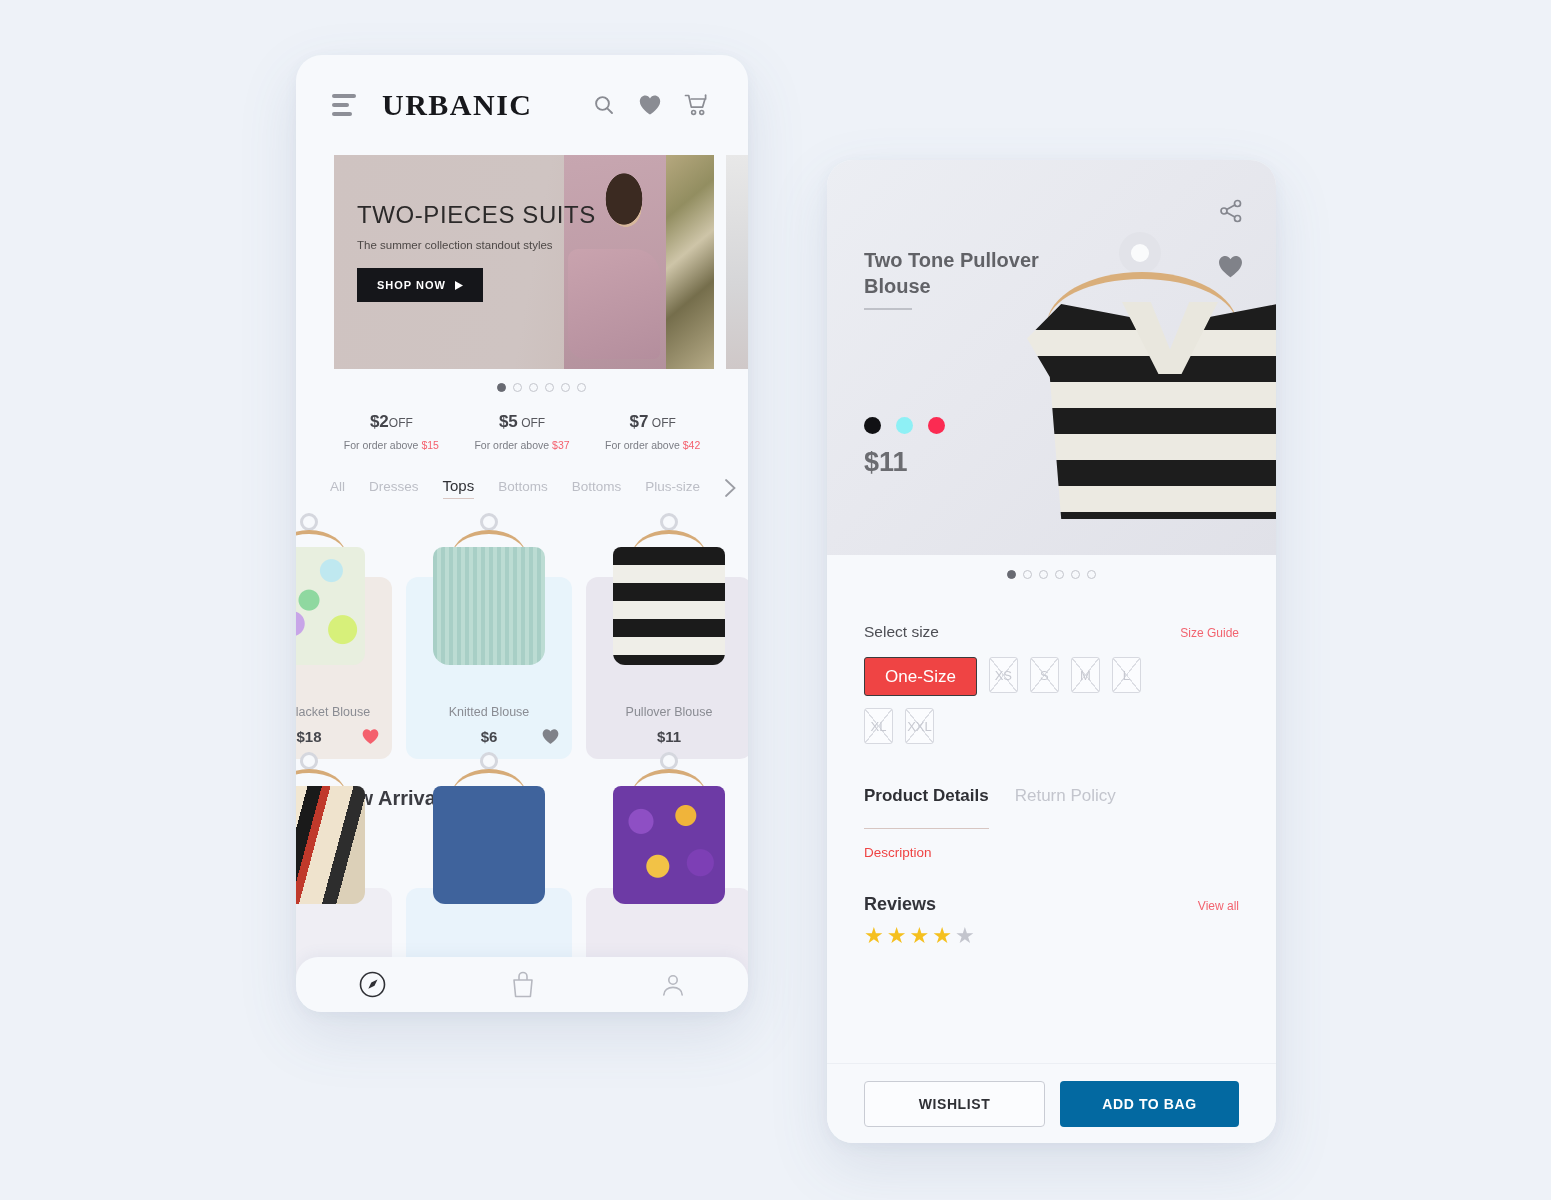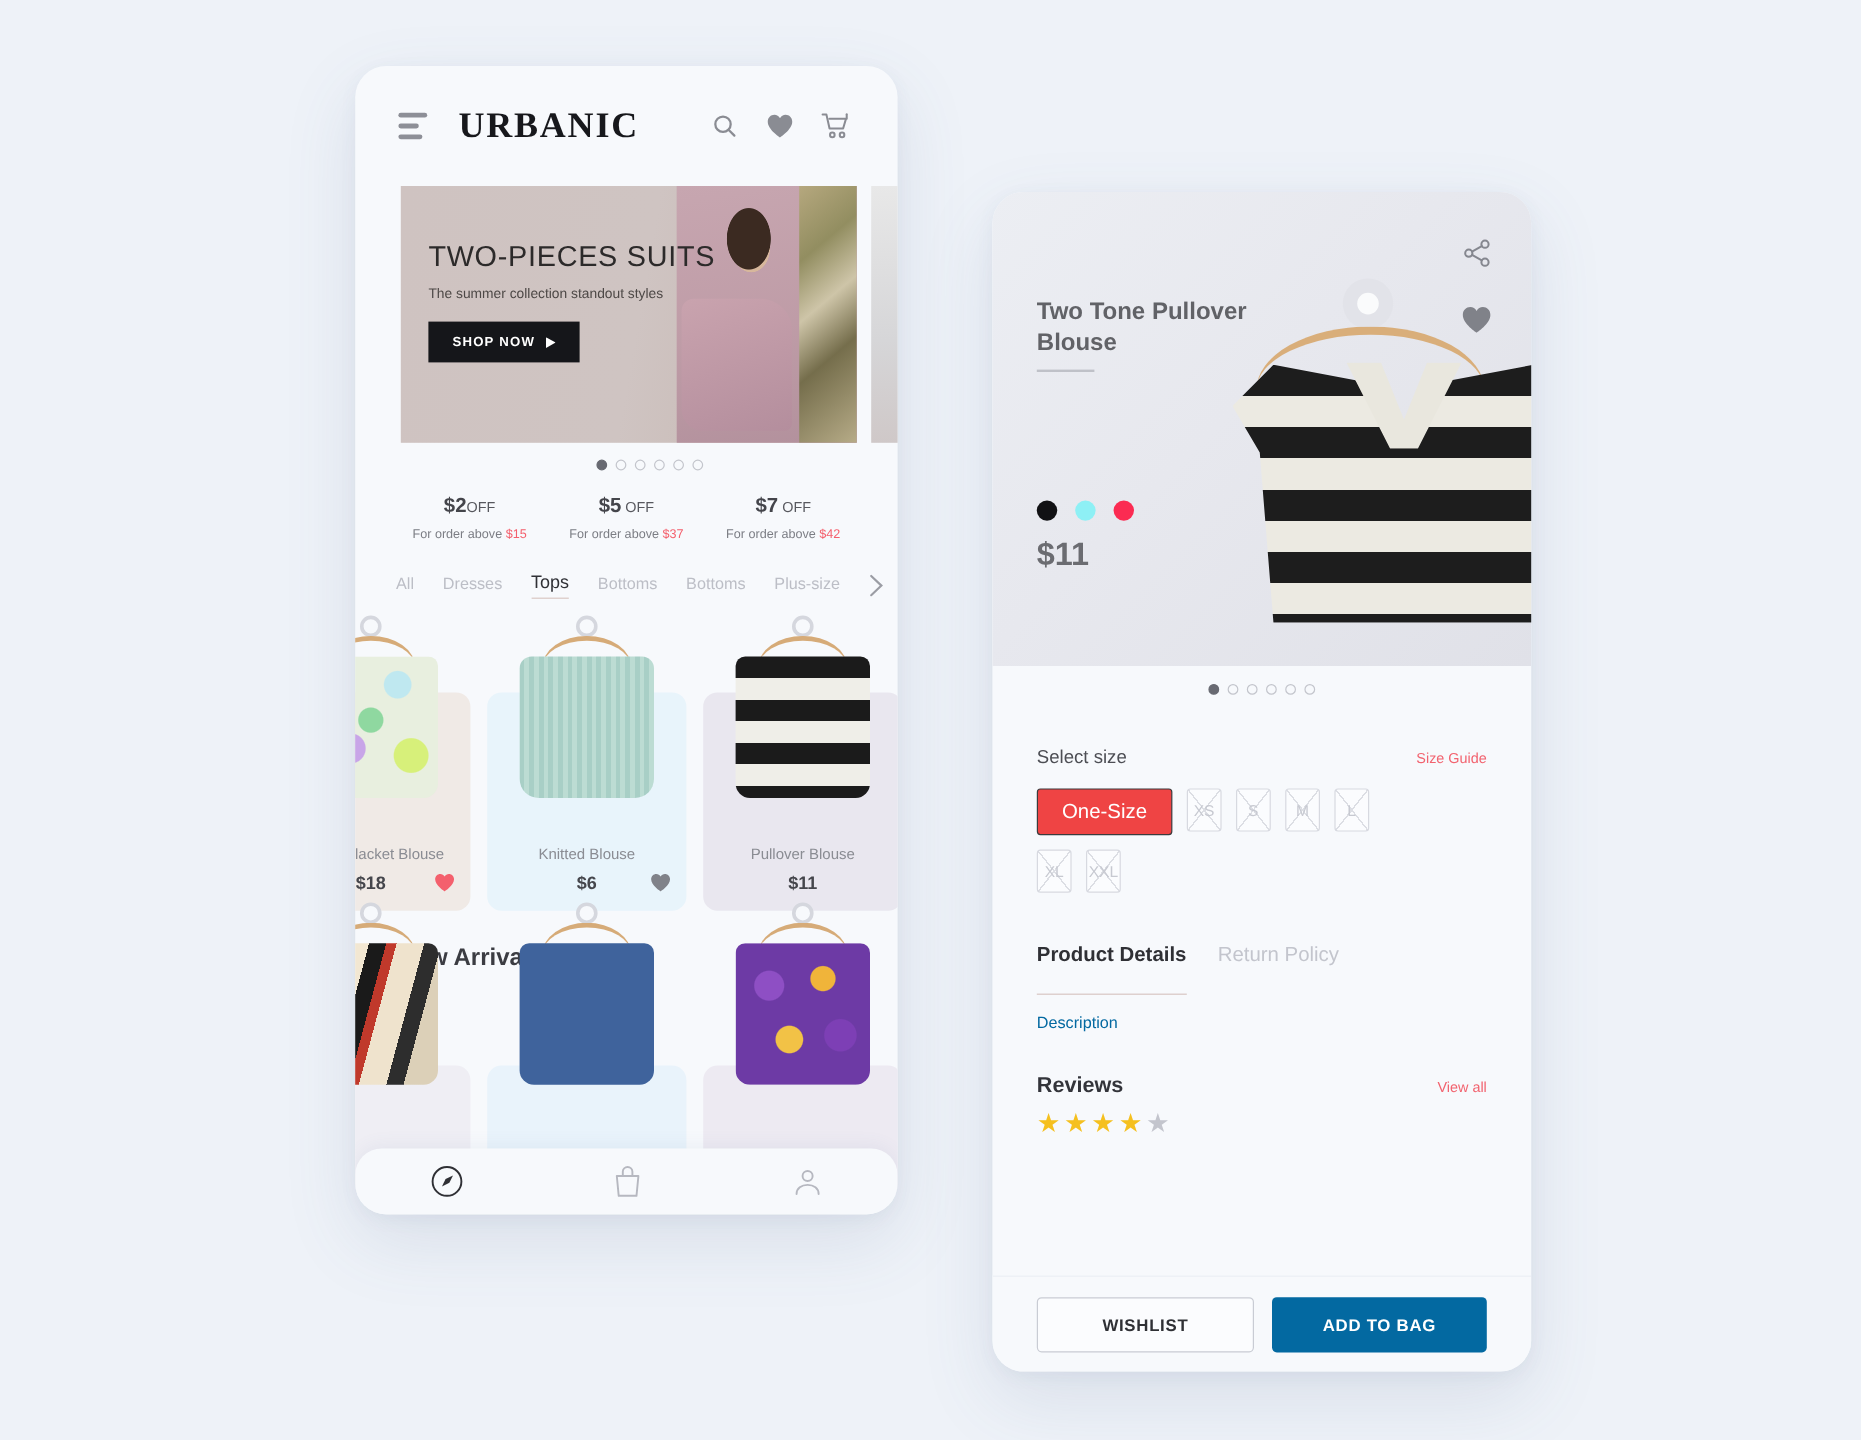--- a/index.html
+++ b/index.html
@@ -206,21 +206,21 @@
       linear-gradient(to top right, transparent 48.6%, #dcdee4 48.6%, #dcdee4 51.4%, transparent 51.4%),
       linear-gradient(to bottom right, transparent 48.6%, #dcdee4 48.6%, #dcdee4 51.4%, transparent 51.4%), #fbfcfe; }
   .size.selected {
     width:auto; padding:0 20px; background:#ef4444; color:#fff; border-color:#3b3b3d;
     font-size:17px; height:39px; border-radius:3px;
   }
   .tabs { margin-top:42px; display:flex; align-items:baseline; gap:26px; }
   .tab { font-size:17px; font-weight:700; color:#2f3035; padding-bottom:22px; cursor:pointer; }
   .tab.active { border-bottom:1.8px solid #d7c6c2; }
   .tab.inactive { color:#c3c5cd; font-weight:400; }
-  .desc-label { margin-top:16px; font-size:13.5px; color:#0369a1; }
+  .desc-label { margin-top:16px; font-size:13.5px; color:#ef4444; }
   .desc-text { margin-top:2px; font-size:13.5px; color:#4f5057; line-height:1.52; }
   .rev-head { margin-top:34px; display:flex; align-items:baseline; justify-content:space-between; }
   .rev-title { font-size:18px; font-weight:700; color:#33343a; }
   .stars { margin-top:8px; font-size:22px; letter-spacing:3px; }
   .star-on { color:#f5c01f; }
   .star-off { color:#c3c5cd; }
   .d-footer {
     position:absolute; left:0; bottom:0; width:100%; height:80px;
     background:#f7f9fc; border-top:1px solid #eceff4;
     display:flex; align-items:center; gap:15px; padding:0 37px;

